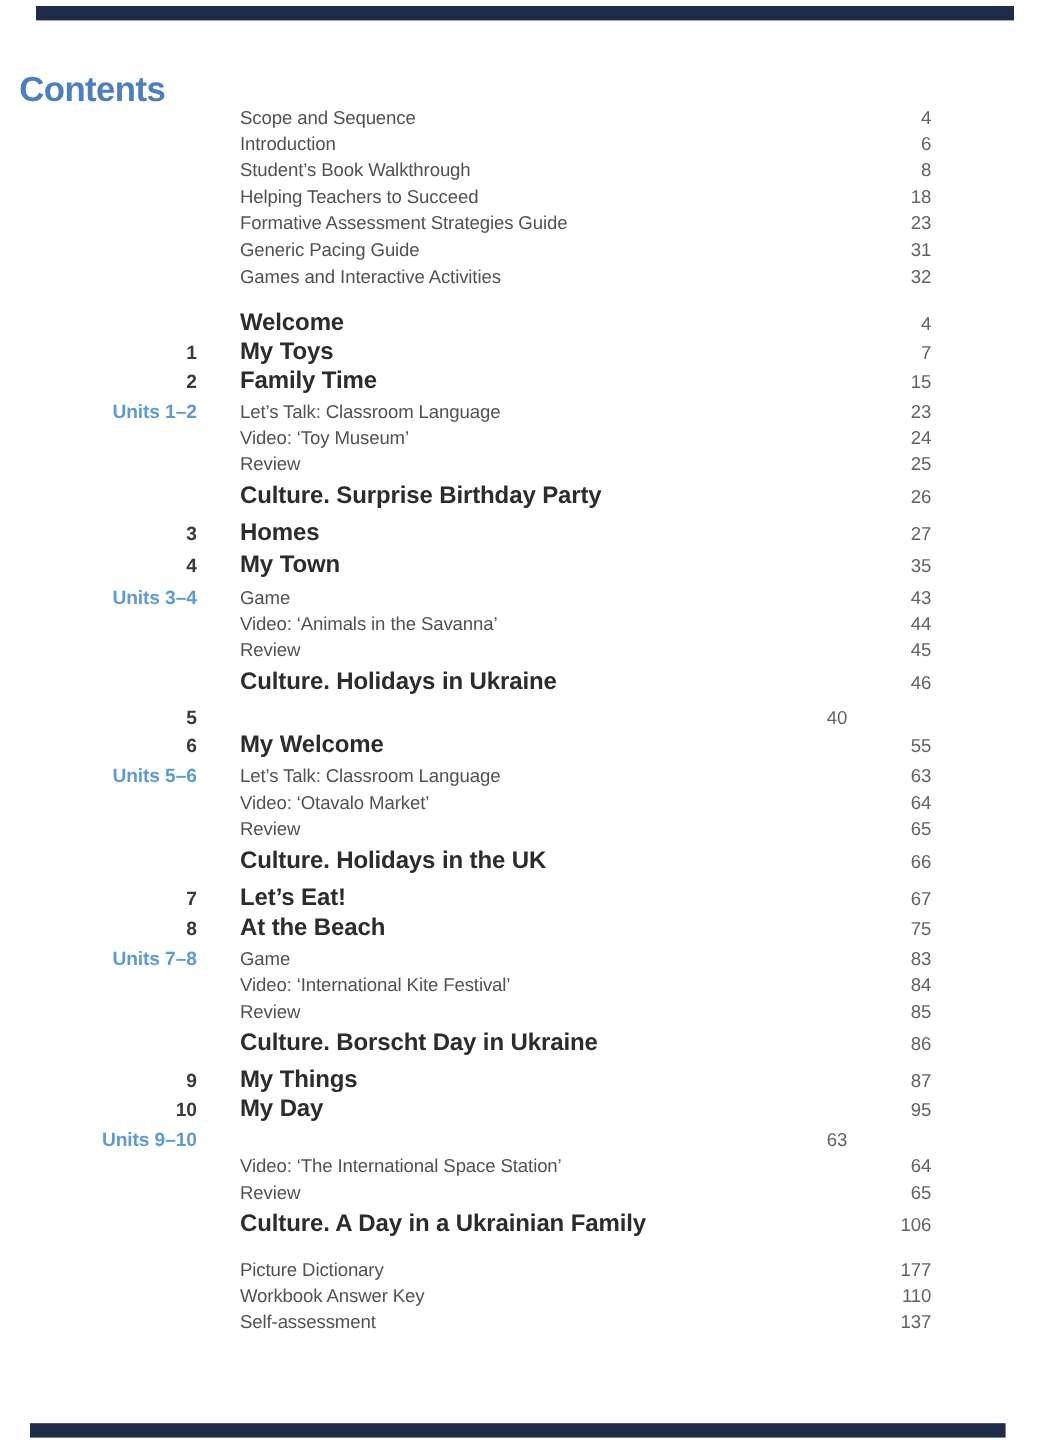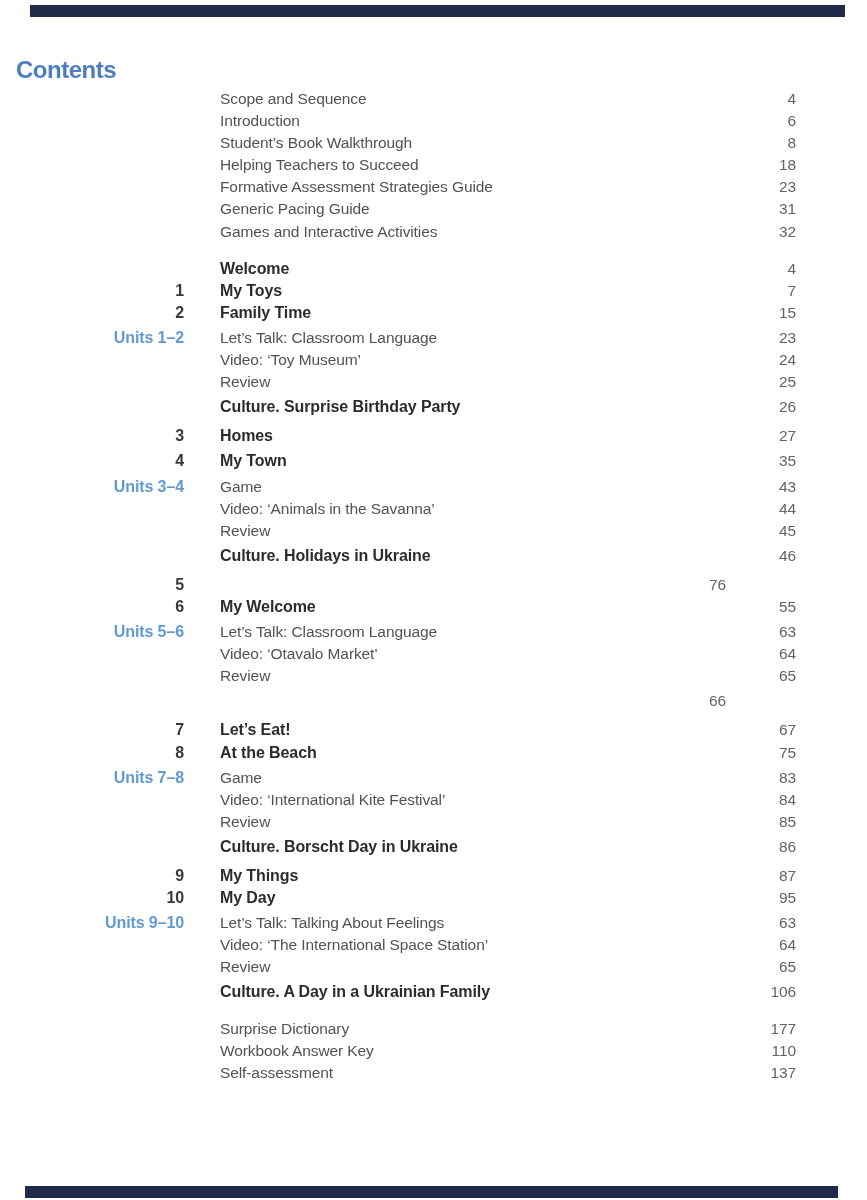--- a/index.html
+++ b/index.html
@@ -14,31 +14,30 @@
     position: absolute;
     height: 12px;
     background: var(--bar-navy, #1f2b49);
   }
   .edge-bar.top { left: 30px; top: 5px; width: 815px; }
   .edge-bar.bottom { left: 25px; top: 1186px; width: 813px; }
 
   .page-title {
     position: absolute;
     left: 16px; top: 40px;
-    font-size: 24px;
+    font-size: 29px;
     font-weight: bold;
     letter-spacing: -0.5px;
     color: var(--heading-blue, #4c7ec0);
   }
 
   .toc-wrap {
     position: absolute;
     left: 85px; top: 88px;
     width: 691px;
-    margin-left: 20px;
   }
   .toc-section { display: block; }
   .toc-section.main { margin-top: 15px; }
   .toc-section.back { margin-top: 14px; }
 
   .row {
     display: grid;
     grid-template-columns: 115px 1fr 70px;
     align-items: baseline;
     line-height: 22.1px;
@@ -55,21 +54,21 @@
     font-weight: bold;
     font-size: 16px;
     color: #3a3a3c;
     white-space: nowrap;
   }
   .row.blue-unit .unit { color: var(--unit-blue, #5f9ad1); }
 
   .title { text-align: left; white-space: nowrap; }
   .row.bold .title {
     font-weight: bold;
-    font-size: 16px;
+    font-size: 20px;
     color: #2e2c2a;
   }
 
   .pagenum {
     text-align: right;
     color: #616366;
     font-size: 15.5px;
     font-weight: normal;
   }
 </style>
@@ -202,21 +201,21 @@
       </div>
 
       <div class="row bold gap-s">
         <span class="unit"></span>
         <span class="title">Culture. Holidays in Ukraine</span>
         <span class="pagenum">46</span>
       </div>
 
       <div class="row bold gap-m">
         <span class="unit">5</span>
-        <span class="pagenum">76</span>
+        <span class="pagenum">40</span>
       </div>
 
       <div class="row bold">
         <span class="unit">6</span>
         <span class="title">My Welcome</span>
         <span class="pagenum">55</span>
       </div>
 
       <div class="row blue-unit gap-s">
         <span class="unit">Units 5–6</span>
@@ -231,20 +230,21 @@
       </div>
 
       <div class="row">
         <span class="unit"></span>
         <span class="title">Review</span>
         <span class="pagenum">65</span>
       </div>
 
       <div class="row bold gap-s">
         <span class="unit"></span>
+        <span class="title">Culture. Holidays in the UK</span>
         <span class="pagenum">66</span>
       </div>
 
       <div class="row bold gap-m">
         <span class="unit">7</span>
         <span class="title">Let’s Eat!</span>
         <span class="pagenum">67</span>
       </div>
 
       <div class="row bold">
@@ -284,21 +284,20 @@
       </div>
 
       <div class="row bold">
         <span class="unit">10</span>
         <span class="title">My Day</span>
         <span class="pagenum">95</span>
       </div>
 
       <div class="row blue-unit gap-s">
         <span class="unit">Units 9–10</span>
-        <span class="title">Let’s Talk: Talking About Feelings</span>
         <span class="pagenum">63</span>
       </div>
 
       <div class="row">
         <span class="unit"></span>
         <span class="title">Video: ‘The International Space Station’</span>
         <span class="pagenum">64</span>
       </div>
 
       <div class="row">
@@ -311,21 +310,21 @@
         <span class="unit"></span>
         <span class="title">Culture. A Day in a Ukrainian Family</span>
         <span class="pagenum">106</span>
       </div>
     </div>
 
   <div class="toc-section back">
 
       <div class="row">
         <span class="unit"></span>
-        <span class="title">Surprise Dictionary</span>
+        <span class="title">Picture Dictionary</span>
         <span class="pagenum">177</span>
       </div>
 
       <div class="row">
         <span class="unit"></span>
         <span class="title">Workbook Answer Key</span>
         <span class="pagenum">110</span>
       </div>
 
       <div class="row">

